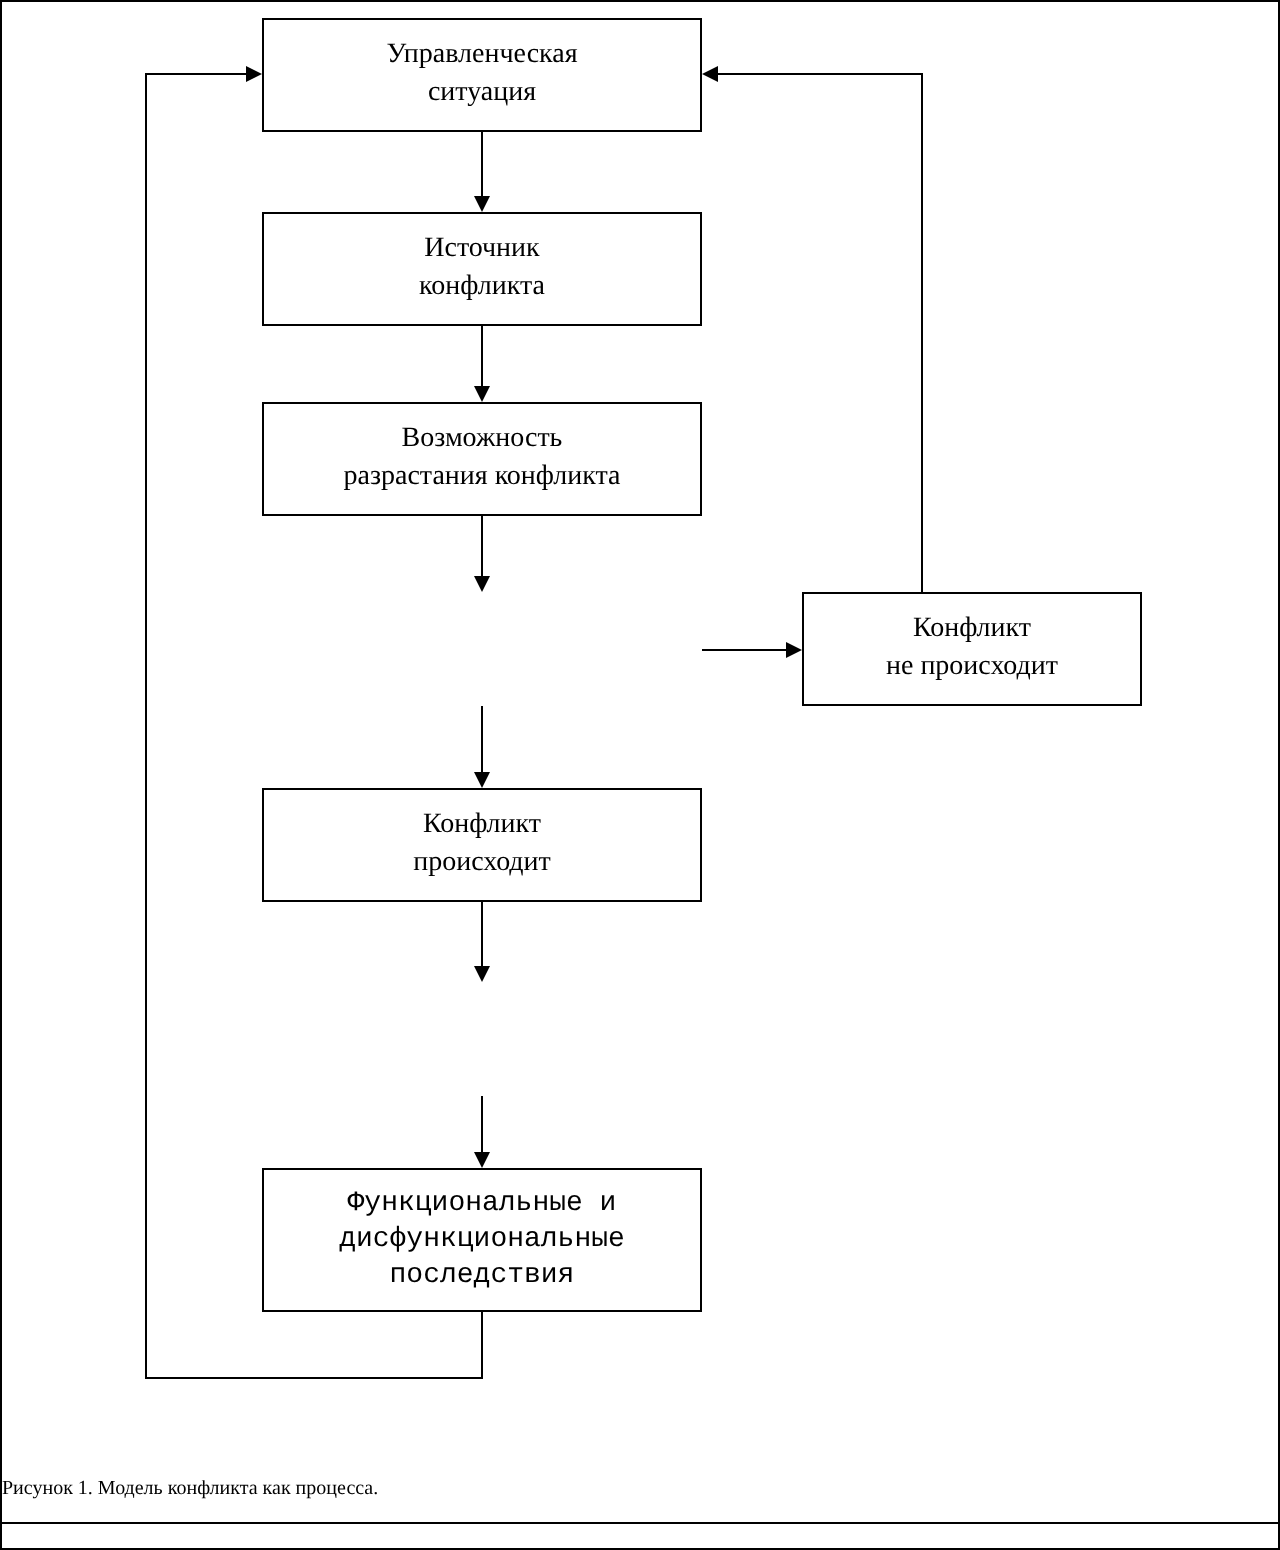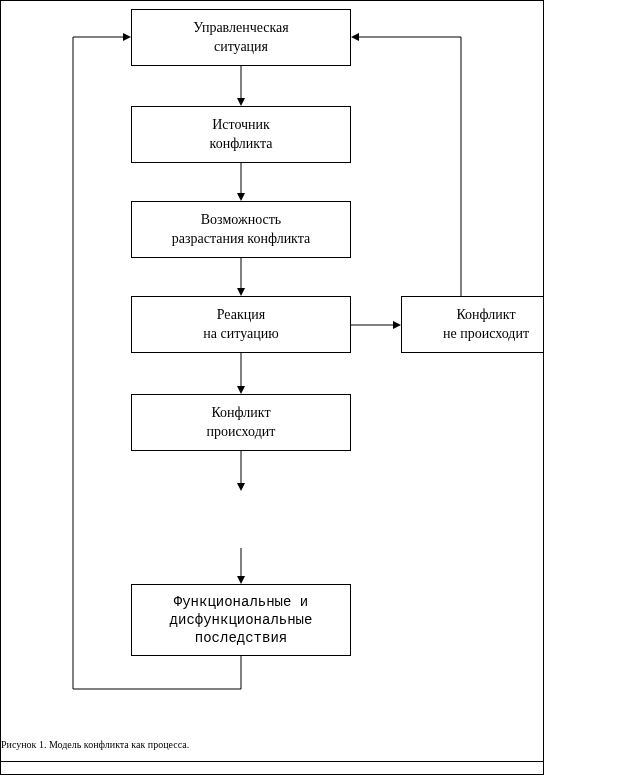--- a/index.html
+++ b/index.html
@@ -1,21 +1,21 @@
 <!DOCTYPE html>
 <html><head>
 <meta charset="utf-8">
 <style>
   * { margin: 0; padding: 0; box-sizing: border-box; }
   html, body { background: #ffffff; }
   body { font-family: "Liberation Serif", "DejaVu Serif", serif; }
 
   .page {
     position: relative;
-    width: 544px;
+    width: 640px;
     height: 775px;
     background: #ffffff;
     border: 1px solid #000000;
     overflow: hidden;
   }
 
   .connector-layer {
     position: absolute;
     top: 0; left: 0;
     width: 640px; height: 775px;
@@ -139,24 +139,20 @@
   <div class="node node-main n1">
     <span class="node-label">Источник
 конфликта</span>
   </div>
 
   <div class="node node-main n2">
     <span class="node-label">Возможность
 разрастания конфликта</span>
   </div>
 
-  <div class="node node-main n3">
-    <span class="node-label">Реакция
-на ситуацию</span>
-  </div>
 
   <div class="node n4">
     <span class="node-label">Конфликт
 не происходит</span>
   </div>
 
   <div class="node node-main n5">
     <span class="node-label">Конфликт
 происходит</span>
   </div>

